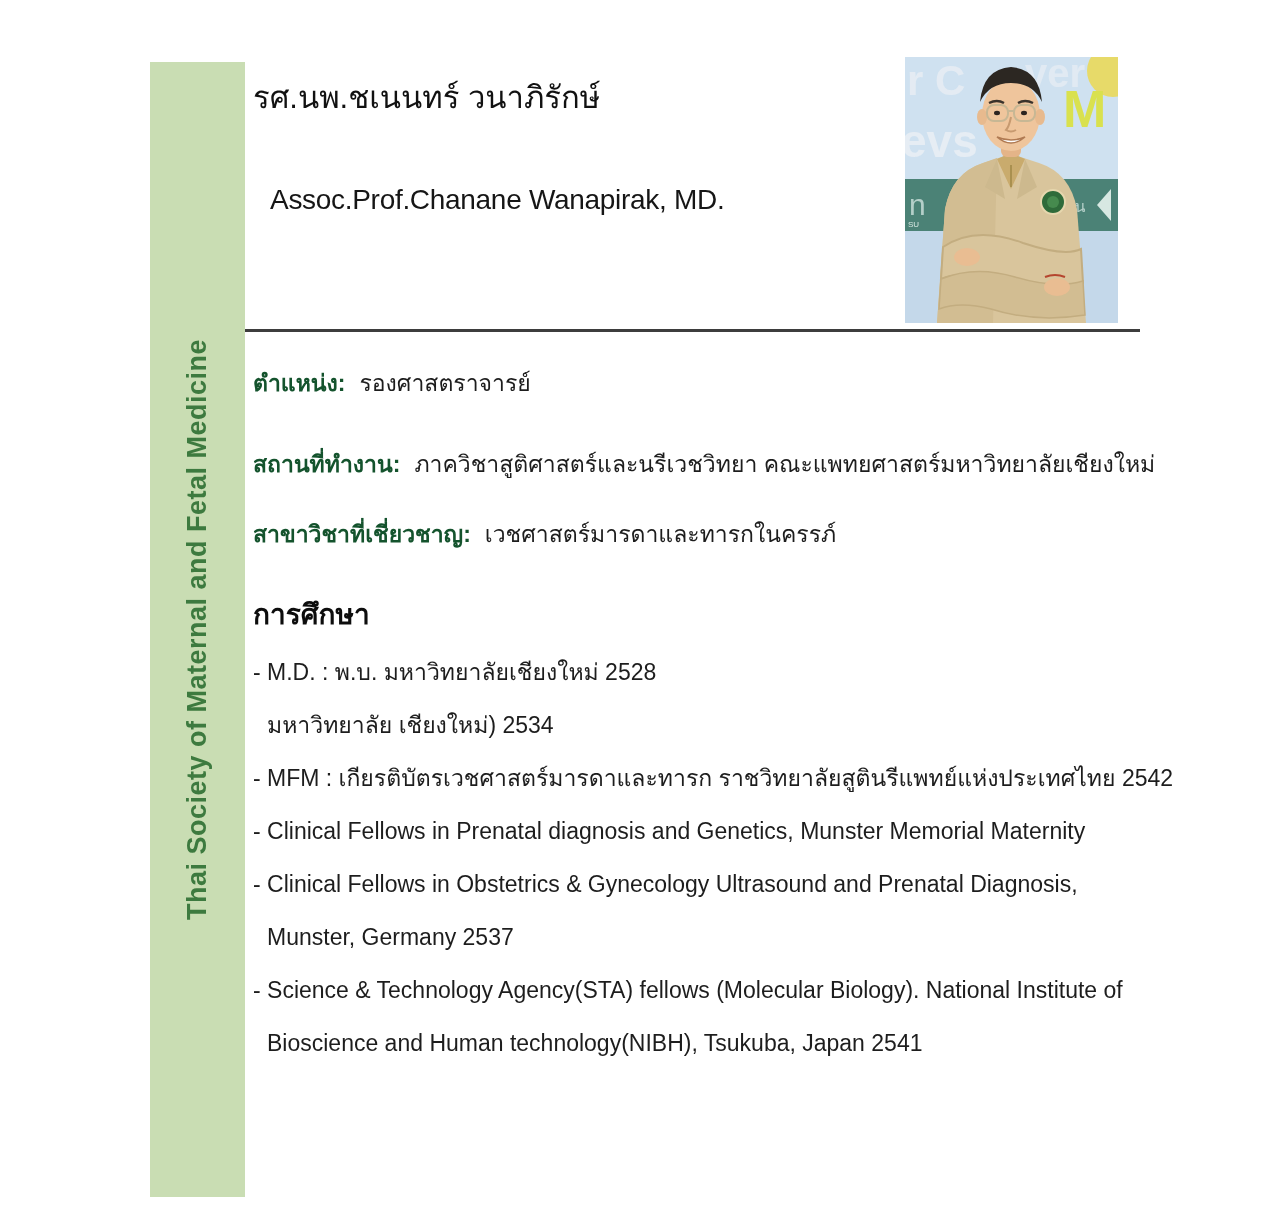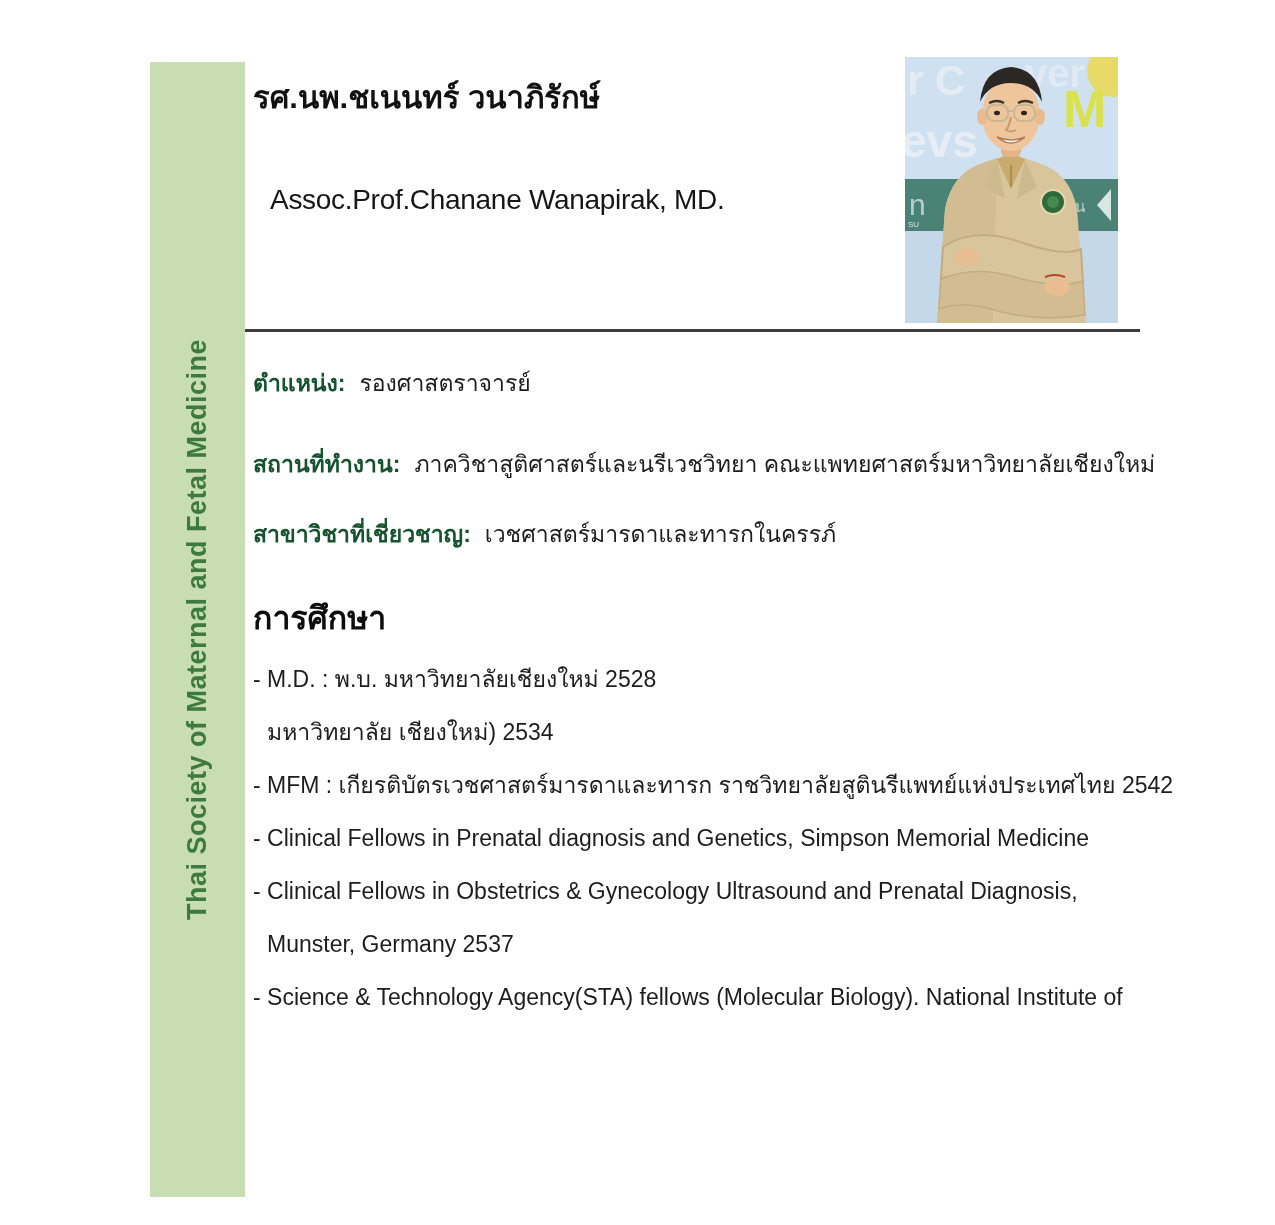--- a/index.html
+++ b/index.html
@@ -21,21 +21,21 @@
     transform:rotate(-90deg);
     white-space:nowrap;
     font-size:27px;font-weight:bold;
     color:#3d7a3f;
     letter-spacing:0.5px;
   }
 
   
   .name-thai{
     position:absolute;left:253px;top:72px;
-    font-size:31px;font-weight:bold;color:#111;
+    font-size:31px;font-weight:normal;color:#111;
   }
   .name-english{
     position:absolute;left:270px;top:184px;
     font-size:28px;color:#161616;letter-spacing:-0.3px;
   }
   .photo{
     position:absolute;left:905px;top:57px;width:213px;height:266px;
     display:block;
   }
   .divider{
@@ -49,21 +49,21 @@
     font-size:23px;color:#1d1d1d;
   }
   .row{white-space:nowrap;}
   .row-position{margin-top:13px;}
   .row-workplace{margin-top:45px;}
   .row-specialty{margin-top:34px;}
   .lbl{font-weight:bold;color:#14532d;}
   .val{margin-left:14px;}
   .edu-heading{
     margin-top:40px;
-    font-weight:bold;font-size:32px;color:#0d0d0d;
+    font-weight:bold;font-size:28px;color:#0d0d0d;
   }
   .edu-lines{margin-top:10px;line-height:53px;}
   .edu-line{white-space:nowrap;}
   .edu-line.cont{padding-left:14px;}
 </style>
 </head>
 <body>
 
 <div class="canvas">
 
@@ -152,20 +152,21 @@
     <div class="row row-specialty">
       <span class="lbl">สาขาวิชาที่เชี่ยวชาญ:</span><span class="val">เวชศาสตร์มารดาและทารกในครรภ์</span>
     </div>
 
     <div class="edu-heading">การศึกษา</div>
 
     <div class="edu-lines">
       <div class="edu-line">- M.D. : พ.บ. มหาวิทยาลัยเชียงใหม่ 2528</div>
       <div class="edu-line cont">มหาวิทยาลัย เชียงใหม่) 2534</div>
       <div class="edu-line">- MFM : เกียรติบัตรเวชศาสตร์มารดาและทารก ราชวิทยาลัยสูตินรีแพทย์แห่งประเทศไทย 2542</div>
-      <div class="edu-line">- Clinical Fellows in Prenatal diagnosis and Genetics, Simpson Memorial Medicine</div>
+      <div class="edu-line">- Clinical Fellows in Prenatal diagnosis and Genetics, Munster Memorial Maternity</div>
       <div class="edu-line">- Clinical Fellows in Obstetrics &amp; Gynecology Ultrasound and Prenatal Diagnosis,</div>
       <div class="edu-line cont">Munster, Germany 2537</div>
       <div class="edu-line">- Science &amp; Technology Agency(STA) fellows (Molecular Biology). National Institute of</div>
+      <div class="edu-line cont">Bioscience and Human technology(NIBH), Tsukuba, Japan 2541</div>
     </div>
 
   </div>
 </div>
 
 </body></html>

